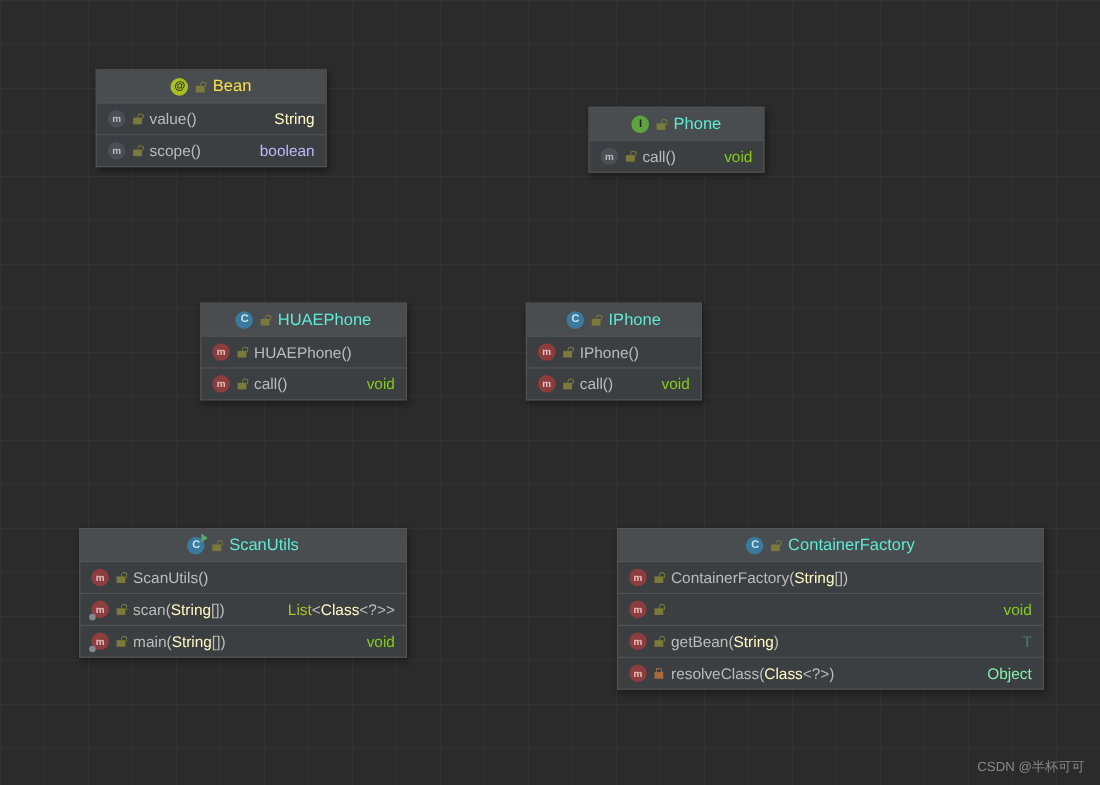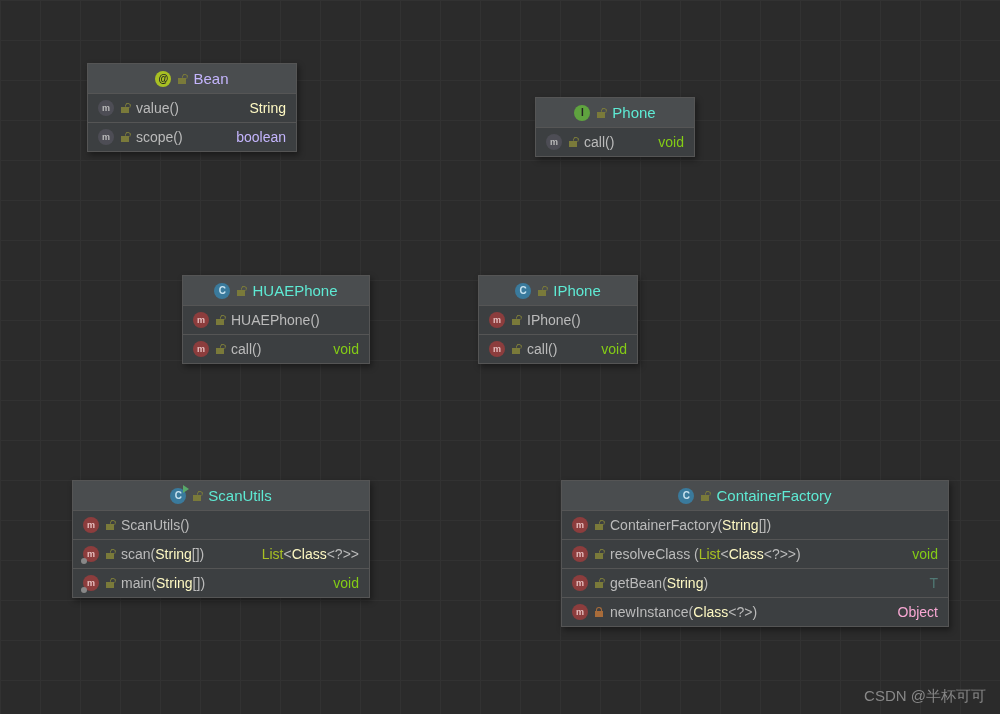--- a/index.html
+++ b/index.html
@@ -81,34 +81,34 @@
   }
   .lock::after {
     content:""; position:absolute; top:0; left:2px;
     width:4px; height:4px; border:1px solid #7a7a3a; border-radius:3px 3px 0 0;
     border-bottom:none;
   }
   .lock.open::after { left:5px; transform: rotate(15deg); }
   .lock.priv::before { background:#a86c3a; }
   .lock.priv::after { border-color:#a86c3a; }
   .name { color: #bbbbbb; }
-  .title-ann { color: #c4b5fd; font-weight: 500; font-size: 15px;}
+  .title-ann { color: #fde047; font-weight: 500; font-size: 15px;}
   .title-int { color: #5eead4; font-weight: 500; font-size: 15px;}
   .title-cls { color: #5eead4; font-weight: 500; font-size: 15px;}
   .rtype { margin-left: auto; padding-left: 14px; }
   .t-str { color: #fef9c3; }
   .t-bool { color: #c4b5fd; }
   .t-void { color: #84cc16; }
   .t-cls { color: #a8c023; margin-top: 22px; }
-  .t-obj { color: #f9a8d4; }
+  .t-obj { color: #86efac; }
   .t-tvar { color: #507874; }
   .punct { color: #bbbbbb; }
   .watermark {
     position: absolute; right: 14px; bottom: 8px;
-    color: #888; font-size: 15px;
+    color: #888; font-size: 12px;
   }
   svg.arrows { position:absolute; inset:0; pointer-events:none; }
 </style>
 </head>
 <body>
 
 <div class="grid"></div>
 
 <svg class="arrows">
   <defs>
@@ -241,31 +241,30 @@
   </div>
   <div class="members">
     <div class="row">
       <span class="micon">m</span>
       <span class="lock open"></span>
       <span class="name"><span>ContainerFactory</span><span class="punct">(</span><span class="t-str">String</span><span class="punct">[]</span><span class="punct">)</span></span>
     </div>
     <div class="row">
       <span class="micon">m</span>
       <span class="lock open"></span>
-      <span class="name"><span>resolveClass </span><span class="punct">(</span><span class="t-cls">List</span><span class="punct">&lt;</span><span class="t-str">Class</span><span class="punct">&lt;?&gt;&gt;</span><span class="punct">)</span></span>
       <span class="rtype t-void">void</span>
     </div>
     <div class="row">
       <span class="micon">m</span>
       <span class="lock open"></span>
       <span class="name"><span>getBean</span><span class="punct">(</span><span class="t-str">String</span><span class="punct">)</span></span>
       <span class="rtype t-tvar">T</span>
     </div>
     <div class="row">
       <span class="micon">m</span>
       <span class="lock priv"></span>
-      <span class="name"><span>newInstance</span><span class="punct">(</span><span class="t-str">Class</span><span class="punct">&lt;?&gt;</span><span class="punct">)</span></span>
+      <span class="name"><span>resolveClass</span><span class="punct">(</span><span class="t-str">Class</span><span class="punct">&lt;?&gt;</span><span class="punct">)</span></span>
       <span class="rtype t-obj">Object</span>
     </div>
   </div>
 </div>
 
 <div class="watermark">CSDN @半杯可可</div>
 
 </body></html>

